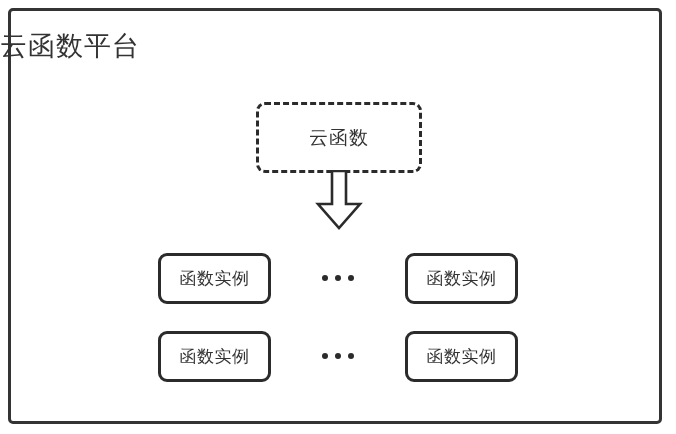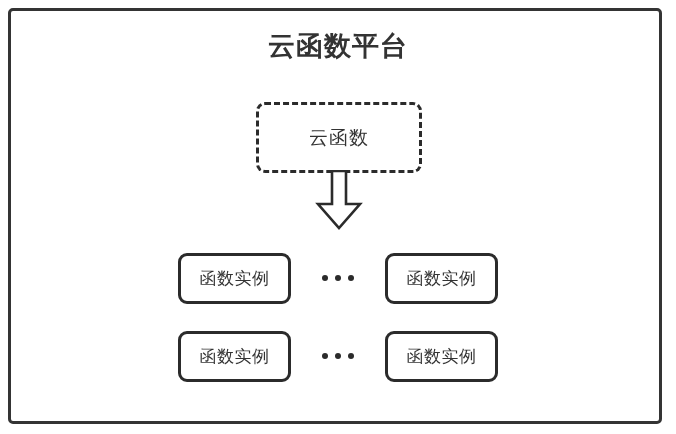--- a/index.html
+++ b/index.html
@@ -33,23 +33,23 @@
     border-radius: 5px;
     background: #ffffff;
   }
 
   
   .platform-title {
     position: absolute;
     left: 0;
     top: 26px;
     width: 676px;
-    text-align: center;
+    text-align: left;
     font-size: 27px;
-    font-weight: bold;
+    font-weight: normal;
     color: #333333;
     letter-spacing: 1px;
     line-height: 40px;
     white-space: nowrap;
   }
 
   
   .cloud-function-box {
     position: absolute;
     left: 256px;
@@ -82,20 +82,21 @@
 
   
   .instance-row {
     position: absolute;
     left: 0;
     width: 676px;
     height: 52px;
     display: flex;
     align-items: center;
     justify-content: center;
+    gap: 20px;
   }
   .instance-row.row-1 { top: 252px; }
   .instance-row.row-2 { top: 330px; }
 
   .instance-box {
     width: 113px;
     height: 51px;
     box-sizing: border-box;
     border: 3px solid #2b2b2b;
     border-radius: 9px;

